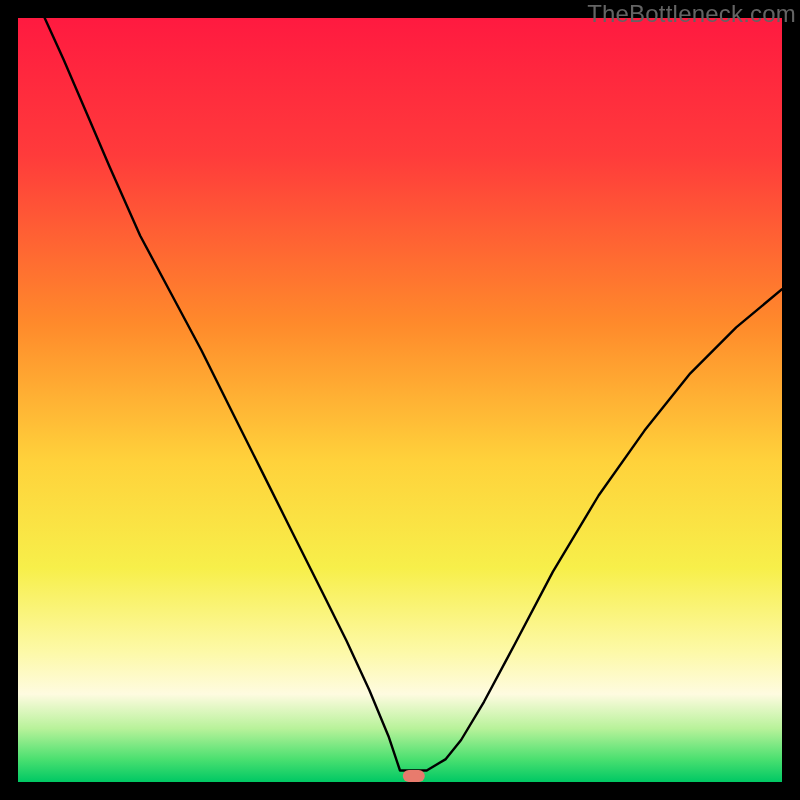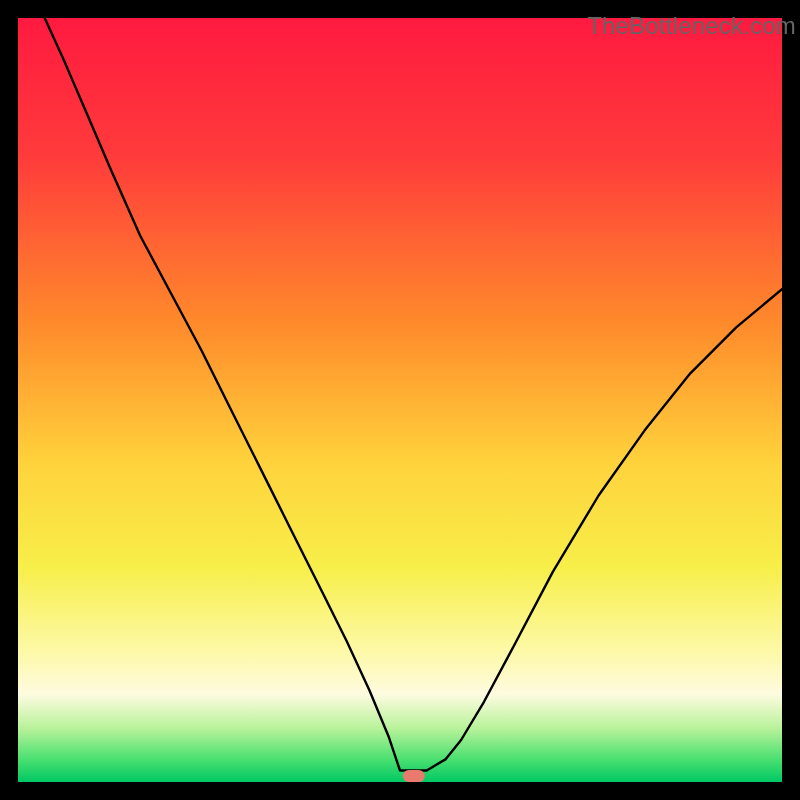--- a/index.html
+++ b/index.html
@@ -26,21 +26,20 @@
     overflow: hidden;
   }
   .watermark {
     position: absolute;
     top: 0px;
     right: 4px;
     font-size: 24px;
     font-weight: 500;
     color: #646464;
     letter-spacing: 0.2px;
-    margin-top: 12px;
   }
 </style>
 </head>
 <body>
 
 <div class="frame">
   <div class="plot">
     <svg id="svg" width="764" height="764" viewBox="0 0 764 764">
         <defs>
           <linearGradient id="bg" x1="0" y1="0" x2="0" y2="1">

